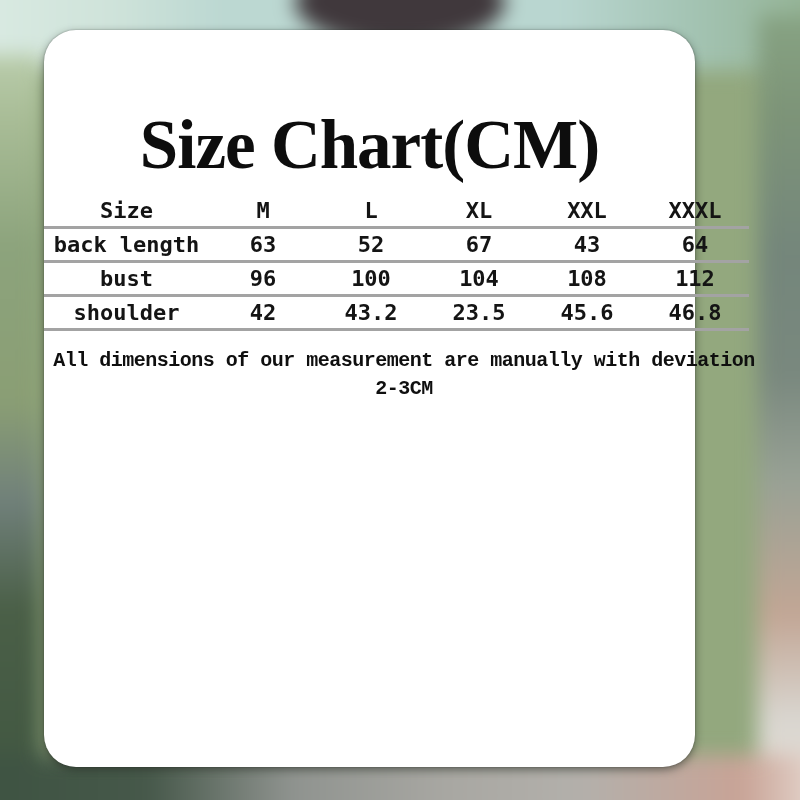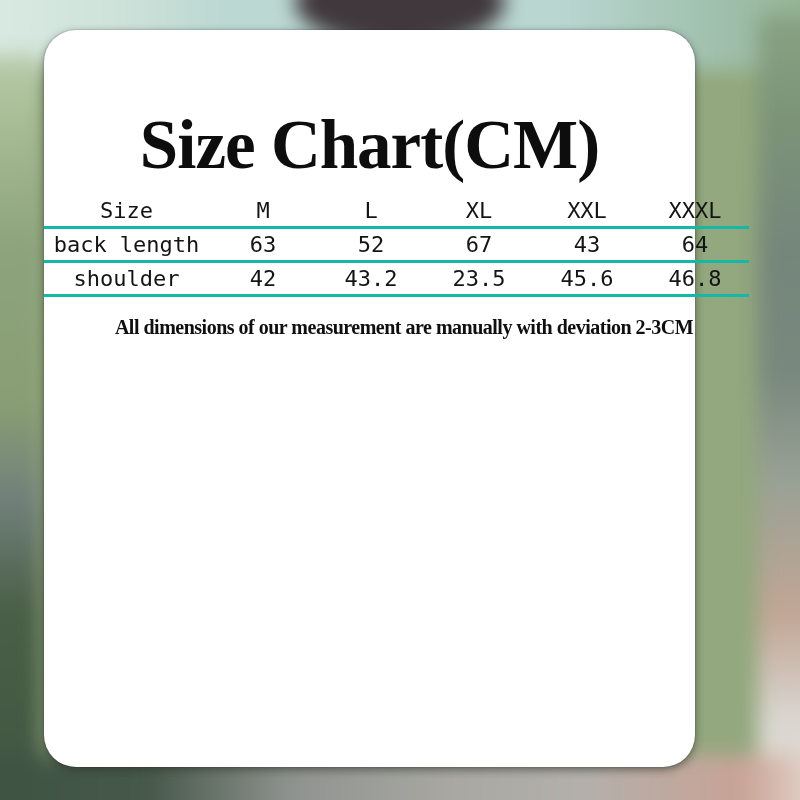--- a/index.html
+++ b/index.html
@@ -25,26 +25,26 @@
     box-shadow:0 3px 8px rgba(25,30,25,.5), 0 0 2px rgba(0,0,0,.35);
     box-sizing:border-box;padding-top:81px;margin-left:12px;}
 
   .title{margin:0;text-align:center;
     font-family:"Liberation Serif",serif;font-weight:bold;
     font-size:69px;line-height:69px;letter-spacing:-1px;color:#0d0d0d;}
 
   table.size-table{width:705px;margin:15px auto 0 auto;border-collapse:collapse;table-layout:fixed;
     font-family:"DejaVu Sans Mono","Liberation Mono",monospace;font-size:22px;color:#141414;}
   .size-table th,.size-table td{padding:0;text-align:center;vertical-align:middle;
-    height:31px;line-height:31px;font-weight:normal;white-space:nowrap;overflow:visible;
-    border-bottom:3px solid #14b8a6;}
+    height:31px;line-height:31px;font-weight:bold;white-space:nowrap;overflow:visible;
+    border-bottom:3px solid #a3a3a3;}
   .col-label{width:165px;} .col-size{width:108px;}
 
   .note{margin:16px auto 0 auto;width:720px;text-align:center;
-    font-family:Liberation Serif, serif;font-weight:bold;
+    font-family:Liberation Mono, monospace;font-weight:bold;
     font-size:20px;line-height:28px;letter-spacing:-0.5px;color:#0f0f0f;}
 </style>
 </head>
 <body>
 
 <div class="stage">
 
   <div class="blobs">
     <div class="blob b-topstrip"></div>
     <div class="blob b-head"></div>
@@ -79,20 +79,28 @@
       <tbody>
         <tr>
           <td>back length</td>
           <td>63</td>
           <td>52</td>
           <td>67</td>
           <td>43</td>
           <td>64</td>
         </tr>
         <tr>
+          <td>bust</td>
+          <td>96</td>
+          <td>100</td>
+          <td>104</td>
+          <td>108</td>
+          <td>112</td>
+        </tr>
+        <tr>
           <td>shoulder</td>
           <td>42</td>
           <td>43.2</td>
           <td>23.5</td>
           <td>45.6</td>
           <td>46.8</td>
         </tr>
       </tbody>
     </table>
 

